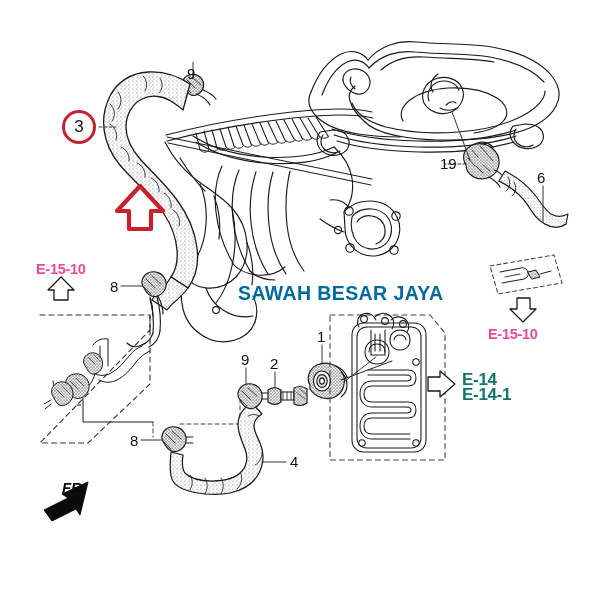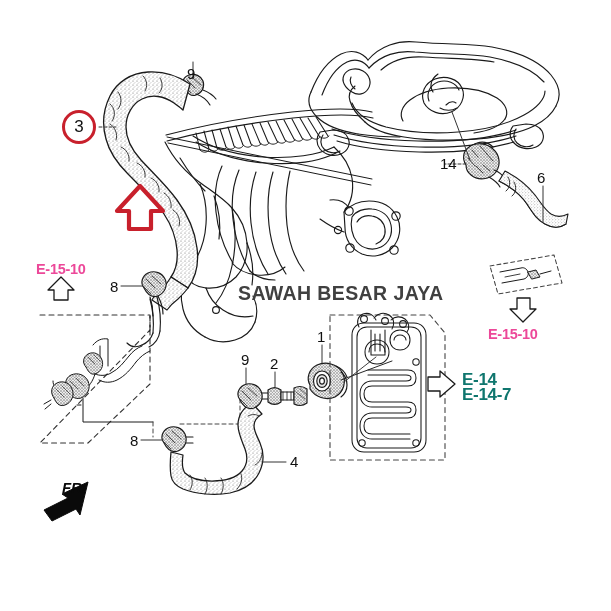--- a/index.html
+++ b/index.html
@@ -53,21 +53,21 @@
     font-style:italic;
     letter-spacing:-0.2px;
     color:#0a0a0a;
   }
   .watermark{
     position:absolute;
     font-family:"Liberation Sans", sans-serif;
     font-weight:bold;
     font-size:19.5px;
     letter-spacing:0.4px;
-    color:#404040;
+    color:#0369a1;
     white-space:nowrap;
     user-select:none;
   }
   .callout3{
     position:absolute;
     width:34px;height:34px;
     border:3.5px solid #c8202c;
     border-radius:50%;
     box-sizing:border-box;
     display:flex;align-items:center;justify-content:center;
@@ -502,21 +502,21 @@
       <path d="M88 482 L62 494 L68 498 L44 510 L52 521 L76 509 L80 515 Z" fill="#0a0a0a" stroke="#0a0a0a" stroke-width="1"></path>
     </g>
   </svg>
 
   <div class="callout3" style="left:62px; top:110px;">
     <span>3</span>
   </div>
 
   <div class="lbl num" style="left:187px; top:66px;">9</div>
 
-  <div class="lbl num" style="left:440px; top:156px;">14</div>
+  <div class="lbl num" style="left:440px; top:156px;">19</div>
 
   <div class="lbl num" style="left:537px; top:170px;">6</div>
 
   <div class="lbl num" style="left:110px; top:279px;">8</div>
 
   <div class="lbl num" style="left:317px; top:329px;">1</div>
 
   <div class="lbl num" style="left:270px; top:356px;">2</div>
 
   <div class="lbl num" style="left:241px; top:352px;">9</div>
@@ -524,19 +524,19 @@
   <div class="lbl num" style="left:130px; top:433px;">8</div>
 
   <div class="lbl num" style="left:290px; top:454px;">4</div>
 
   <div class="lbl secref" style="left:36px; top:262px;">E-15-10</div>
 
   <div class="lbl secref" style="left:488px; top:327px;">E-15-10</div>
 
   <div class="lbl secref2" style="left:462px; top:371px;">E-14</div>
 
-  <div class="lbl secref2" style="left:462px; top:386px;">E-14-7</div>
+  <div class="lbl secref2" style="left:462px; top:386px;">E-14-1</div>
 
   <div class="lbl frtxt" style="left:62px; top:480px;text-align:center;">FR.</div>
 
   <div class="watermark" style="left:238px; top:282px;">SAWAH BESAR JAYA</div>
 
 </div>
 
 </body></html>

